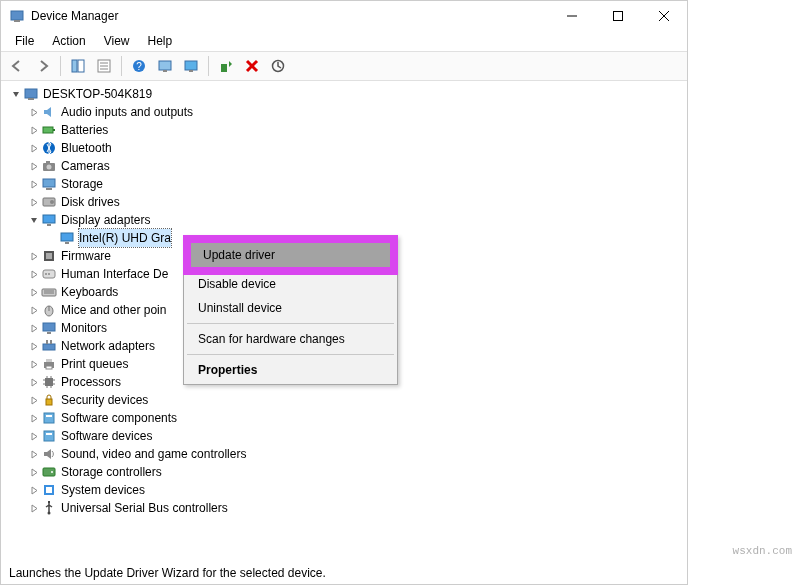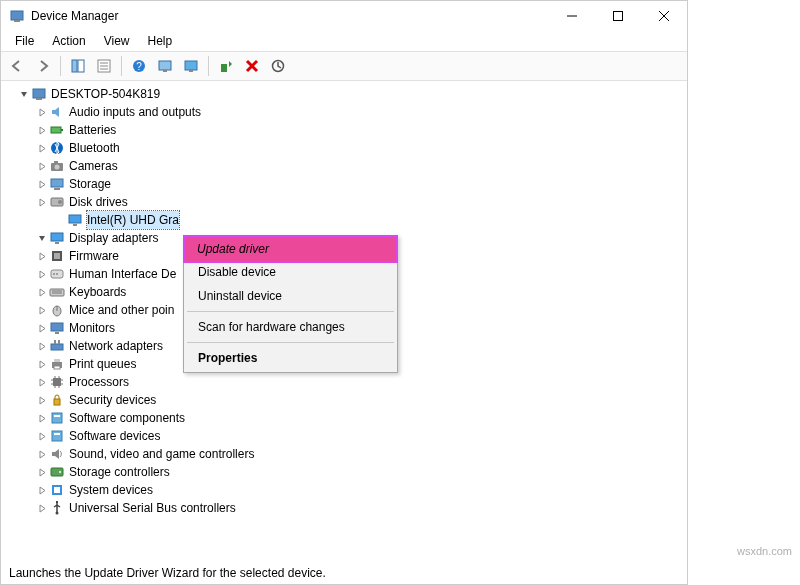--- a/index.html
+++ b/index.html
@@ -31,21 +31,21 @@
 .toolbar {
   height: 30px; border-top: 1px solid #e0e0e0; border-bottom: 1px solid #e0e0e0;
   display: flex; align-items: center; padding: 0 4px; gap: 2px; background: #fafafa;
 }
 .tbtn {
   width: 24px; height: 24px; display: flex; align-items: center; justify-content: center;
   border: 1px solid transparent; border-radius: 2px;
 }
 .tsep { width: 1px; height: 20px; background: #d0d0d0; margin: 0 3px; }
 .content {
-  flex: 1 1 auto; padding: 4px 8px 4px 12px; overflow: hidden; position: relative;
+  flex: 1 1 auto; padding: 4px 8px 4px 4px; overflow: hidden; position: relative;
 }
 .tree { line-height: 18px; }
 .row { display: flex; align-items: center; height: 18px; white-space: nowrap; }
 .indent { display: inline-block; }
 .caret {
   width: 14px; height: 14px; display: inline-flex; align-items: center; justify-content: center;
   color: #777;
 }
 .devicon {
   width: 16px; height: 16px; display: inline-flex; align-items: center; justify-content: center;
@@ -53,29 +53,29 @@
 }
 .label { color: #000; }
 .selected .label { background: #cde8ff; outline: 1px dotted #666; }
 
 .ctxmenu {
   position: absolute; background: #f2f2f2; border: 1px solid #a8a8a8; box-shadow: 2px 2px 4px rgba(0,0,0,0.2);
   width: 215px; padding: 2px; font-size: 12px;
 }
 .ctxitem { padding: 5px 12px; }
 .ctxitem.highlight {
-  background: #ec4899; border: 2px solid #d946ef; margin: -3px;
-  position: relative; z-index: 1; font-style: italic;
+  background: #a3a3a3; border: 8px solid #d946ef; margin: -3px;
+  position: relative; z-index: 1;
 }
 .ctxsep { height: 1px; background: #c8c8c8; margin: 3px 1px; }
 .statusbar {
   height: 22px; display: flex; align-items: center; padding: 0 8px; background: #fff;
 }
 .watermark {
-  position: absolute; bottom: 28px; right: 8px; color: #b0b0b0; font-size: 11px; font-family: Liberation Sans, sans-serif;
+  position: absolute; bottom: 28px; right: 8px; color: #b0b0b0; font-size: 11px; font-family: Liberation Mono, monospace;
 }
 </style>
 </head>
 <body>
 
 <div class="window">
 
   <div class="titlebar">
     <span class="icon">
       <svg width="16" height="16">
@@ -276,45 +276,45 @@
             </svg>
           </span>
     <span class="devicon">
             <svg width="16" height="16">
               <rect x="2" y="4" width="12" height="8" fill="#b8b8b8" stroke="#777" rx="1"></rect>
               <circle cx="11" cy="8" r="2" fill="#888"></circle>
             </svg>
           </span>
     <span class="label">Disk drives</span>
   </div>
+        <div class="row">
+    <span class="indent" style="width:22px"></span>
+    <span class="caret">
+            <svg width="9" height="9">
+              <path d="M1 2 L7 2 L4 7 Z" fill="#555"></path>
+            </svg>
+          </span>
+    <span class="devicon">
+            <svg width="16" height="16">
+              <rect x="2" y="3" width="12" height="8" fill="#4aa0e8" stroke="#2a6ea5"></rect>
+              <rect x="6" y="12" width="4" height="2" fill="#888"></rect>
+            </svg>
+          </span>
+    <span class="label">Display adapters</span>
+  </div>
         <div class="row selected">
         <span class="indent" style="width:54px"></span>
         <span class="devicon">
             <svg width="16" height="16">
               <rect x="2" y="3" width="12" height="8" fill="#4aa0e8" stroke="#2a6ea5"></rect>
               <rect x="6" y="12" width="4" height="2" fill="#888"></rect>
             </svg>
           </span>
         <span class="label">Intel(R) UHD Gra</span>
       </div>
-        <div class="row">
-    <span class="indent" style="width:22px"></span>
-    <span class="caret">
-            <svg width="9" height="9">
-              <path d="M1 2 L7 2 L4 7 Z" fill="#555"></path>
-            </svg>
-          </span>
-    <span class="devicon">
-            <svg width="16" height="16">
-              <rect x="2" y="3" width="12" height="8" fill="#4aa0e8" stroke="#2a6ea5"></rect>
-              <rect x="6" y="12" width="4" height="2" fill="#888"></rect>
-            </svg>
-          </span>
-    <span class="label">Display adapters</span>
-  </div>
         <div class="row">
     <span class="indent" style="width:22px"></span>
     <span class="caret">
             <svg width="9" height="9">
               <path d="M2 1 L7 4.5 L2 8 Z" fill="none" stroke="#888"></path>
             </svg>
           </span>
     <span class="devicon">
             <svg width="16" height="16">
               <rect x="3" y="3" width="10" height="10" fill="#555"></rect>

